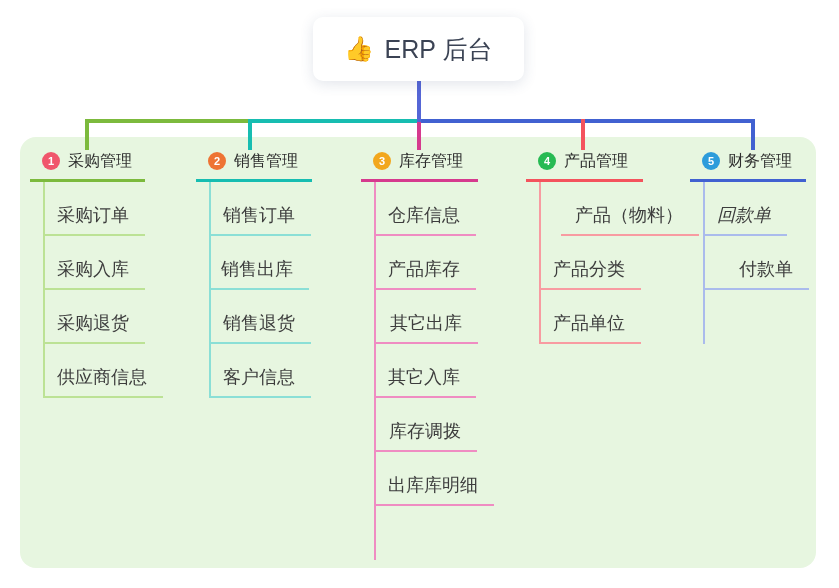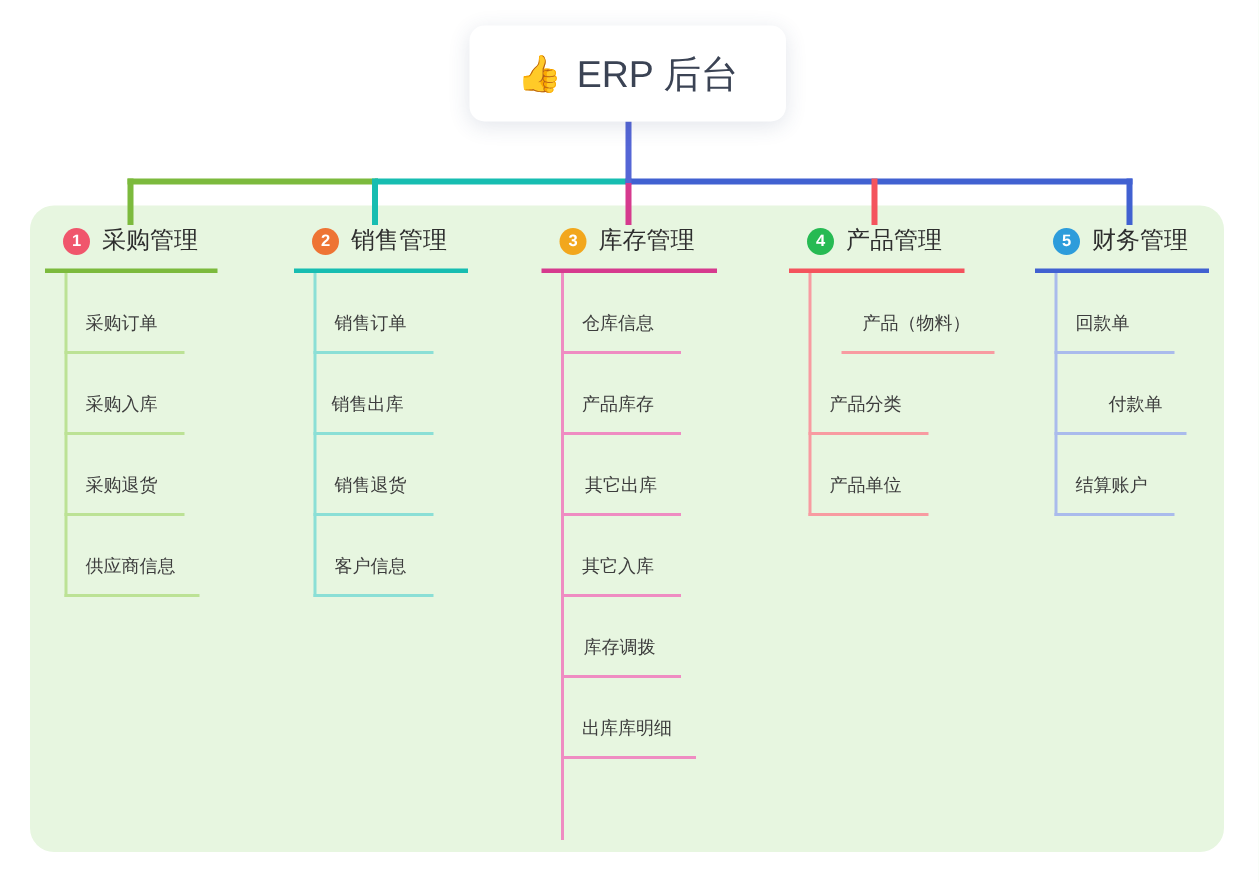--- a/index.html
+++ b/index.html
@@ -68,21 +68,21 @@
   }
   .children .vline {
     position: absolute; left: 0; top: 0;
     width: 2px;
   }
   .children li {
     width: max-content;
     min-width: 80px;
     padding: 23px 16px 9px 14px;
     border-bottom: 2px solid;
-    font-size: 12px;
+    font-size: 18px;
     line-height: 20px;
     color: #3d3d3d;
     white-space: nowrap;
     cursor: pointer;
   }
 </style>
 </head>
 <body>
 
 <div id="stage">
@@ -160,20 +160,19 @@
           <li style="border-bottom-color: rgb(248, 155, 161);">产品单位</li>
         </ul>
       </div>
       <div class="branch">
         <div class="branch-header" style="border-bottom-color: rgb(65, 97, 209);">
           <span class="badge" style="background: rgb(45, 156, 219);">5</span>
           <span class="branch-title">财务管理</span>
         </div>
         <ul class="children">
           <div class="vline" style="background: rgb(170, 187, 236); height: 162px;"></div>
-          <li style="border-bottom-color: rgb(170, 187, 236);">回款单</li>
+          <li style="border-bottom-color: rgb(170, 187, 236); font-style: italic;">回款单</li>
           <li style="border-bottom-color: rgb(170, 187, 236); padding-left: 36px;">付款单</li>
-          <li style="border-bottom-color: rgb(170, 187, 236);">结算账户</li>
         </ul>
       </div>
     </div>
 
 </div>
 
 </body></html>

